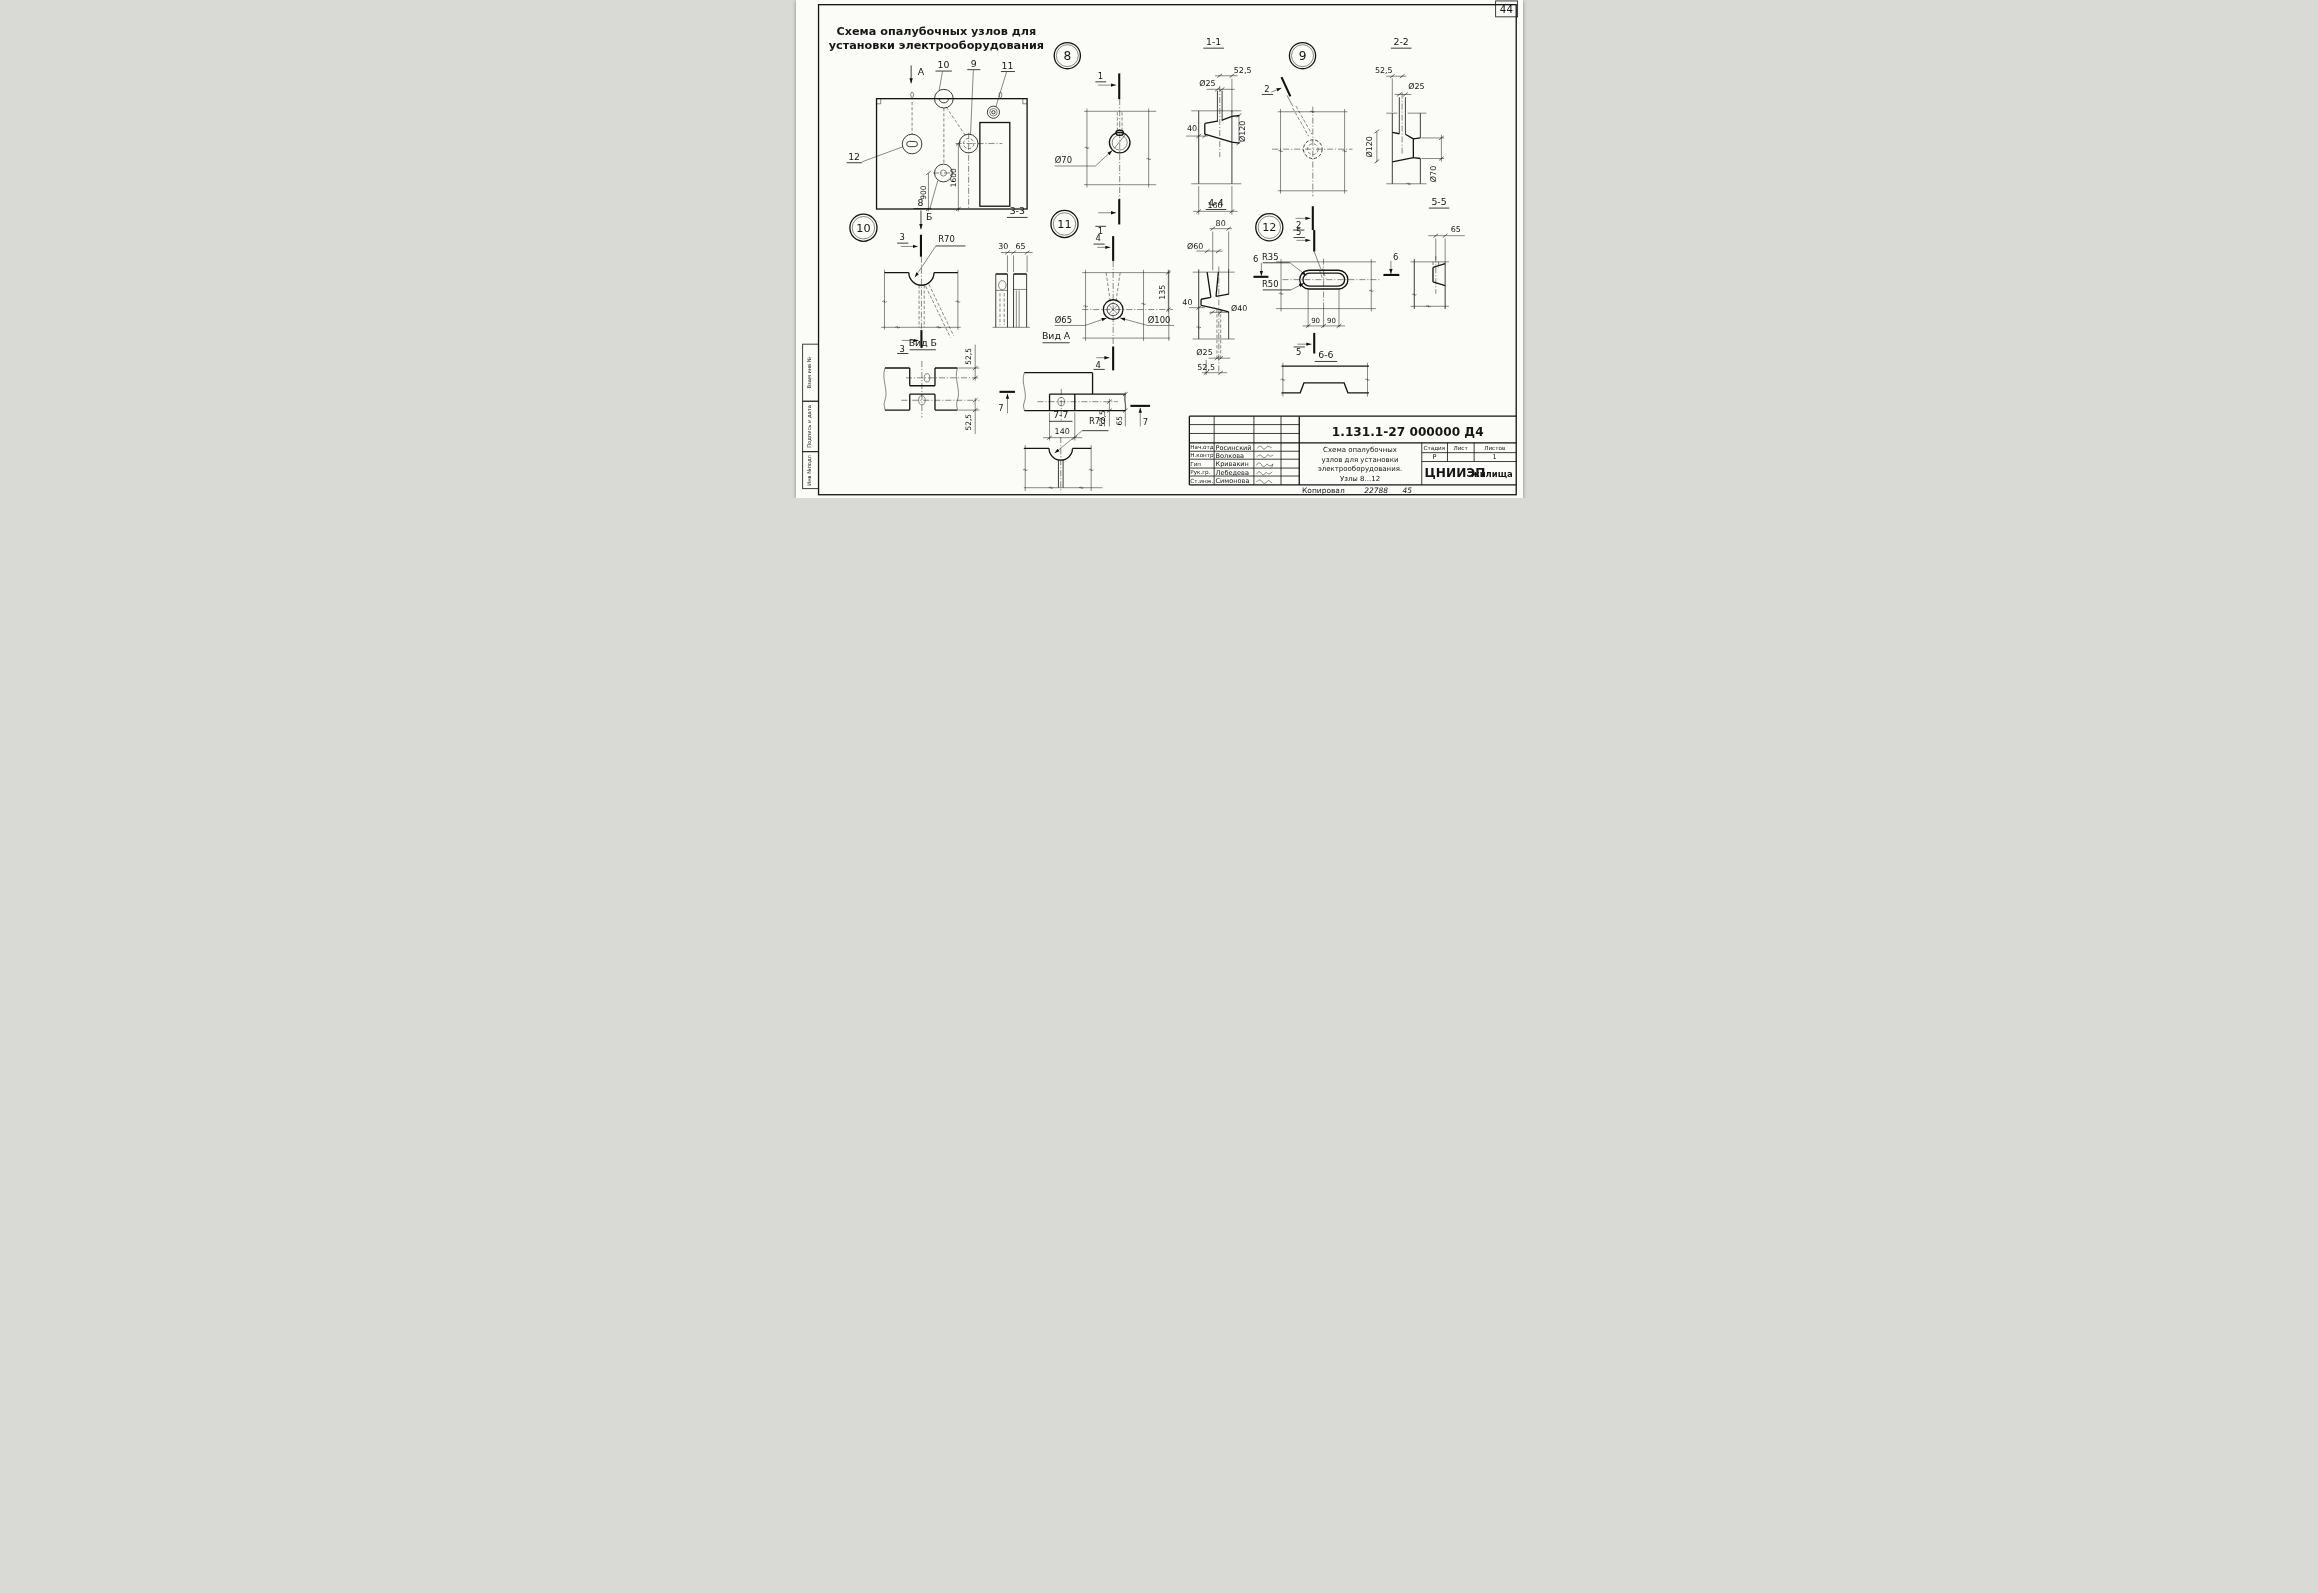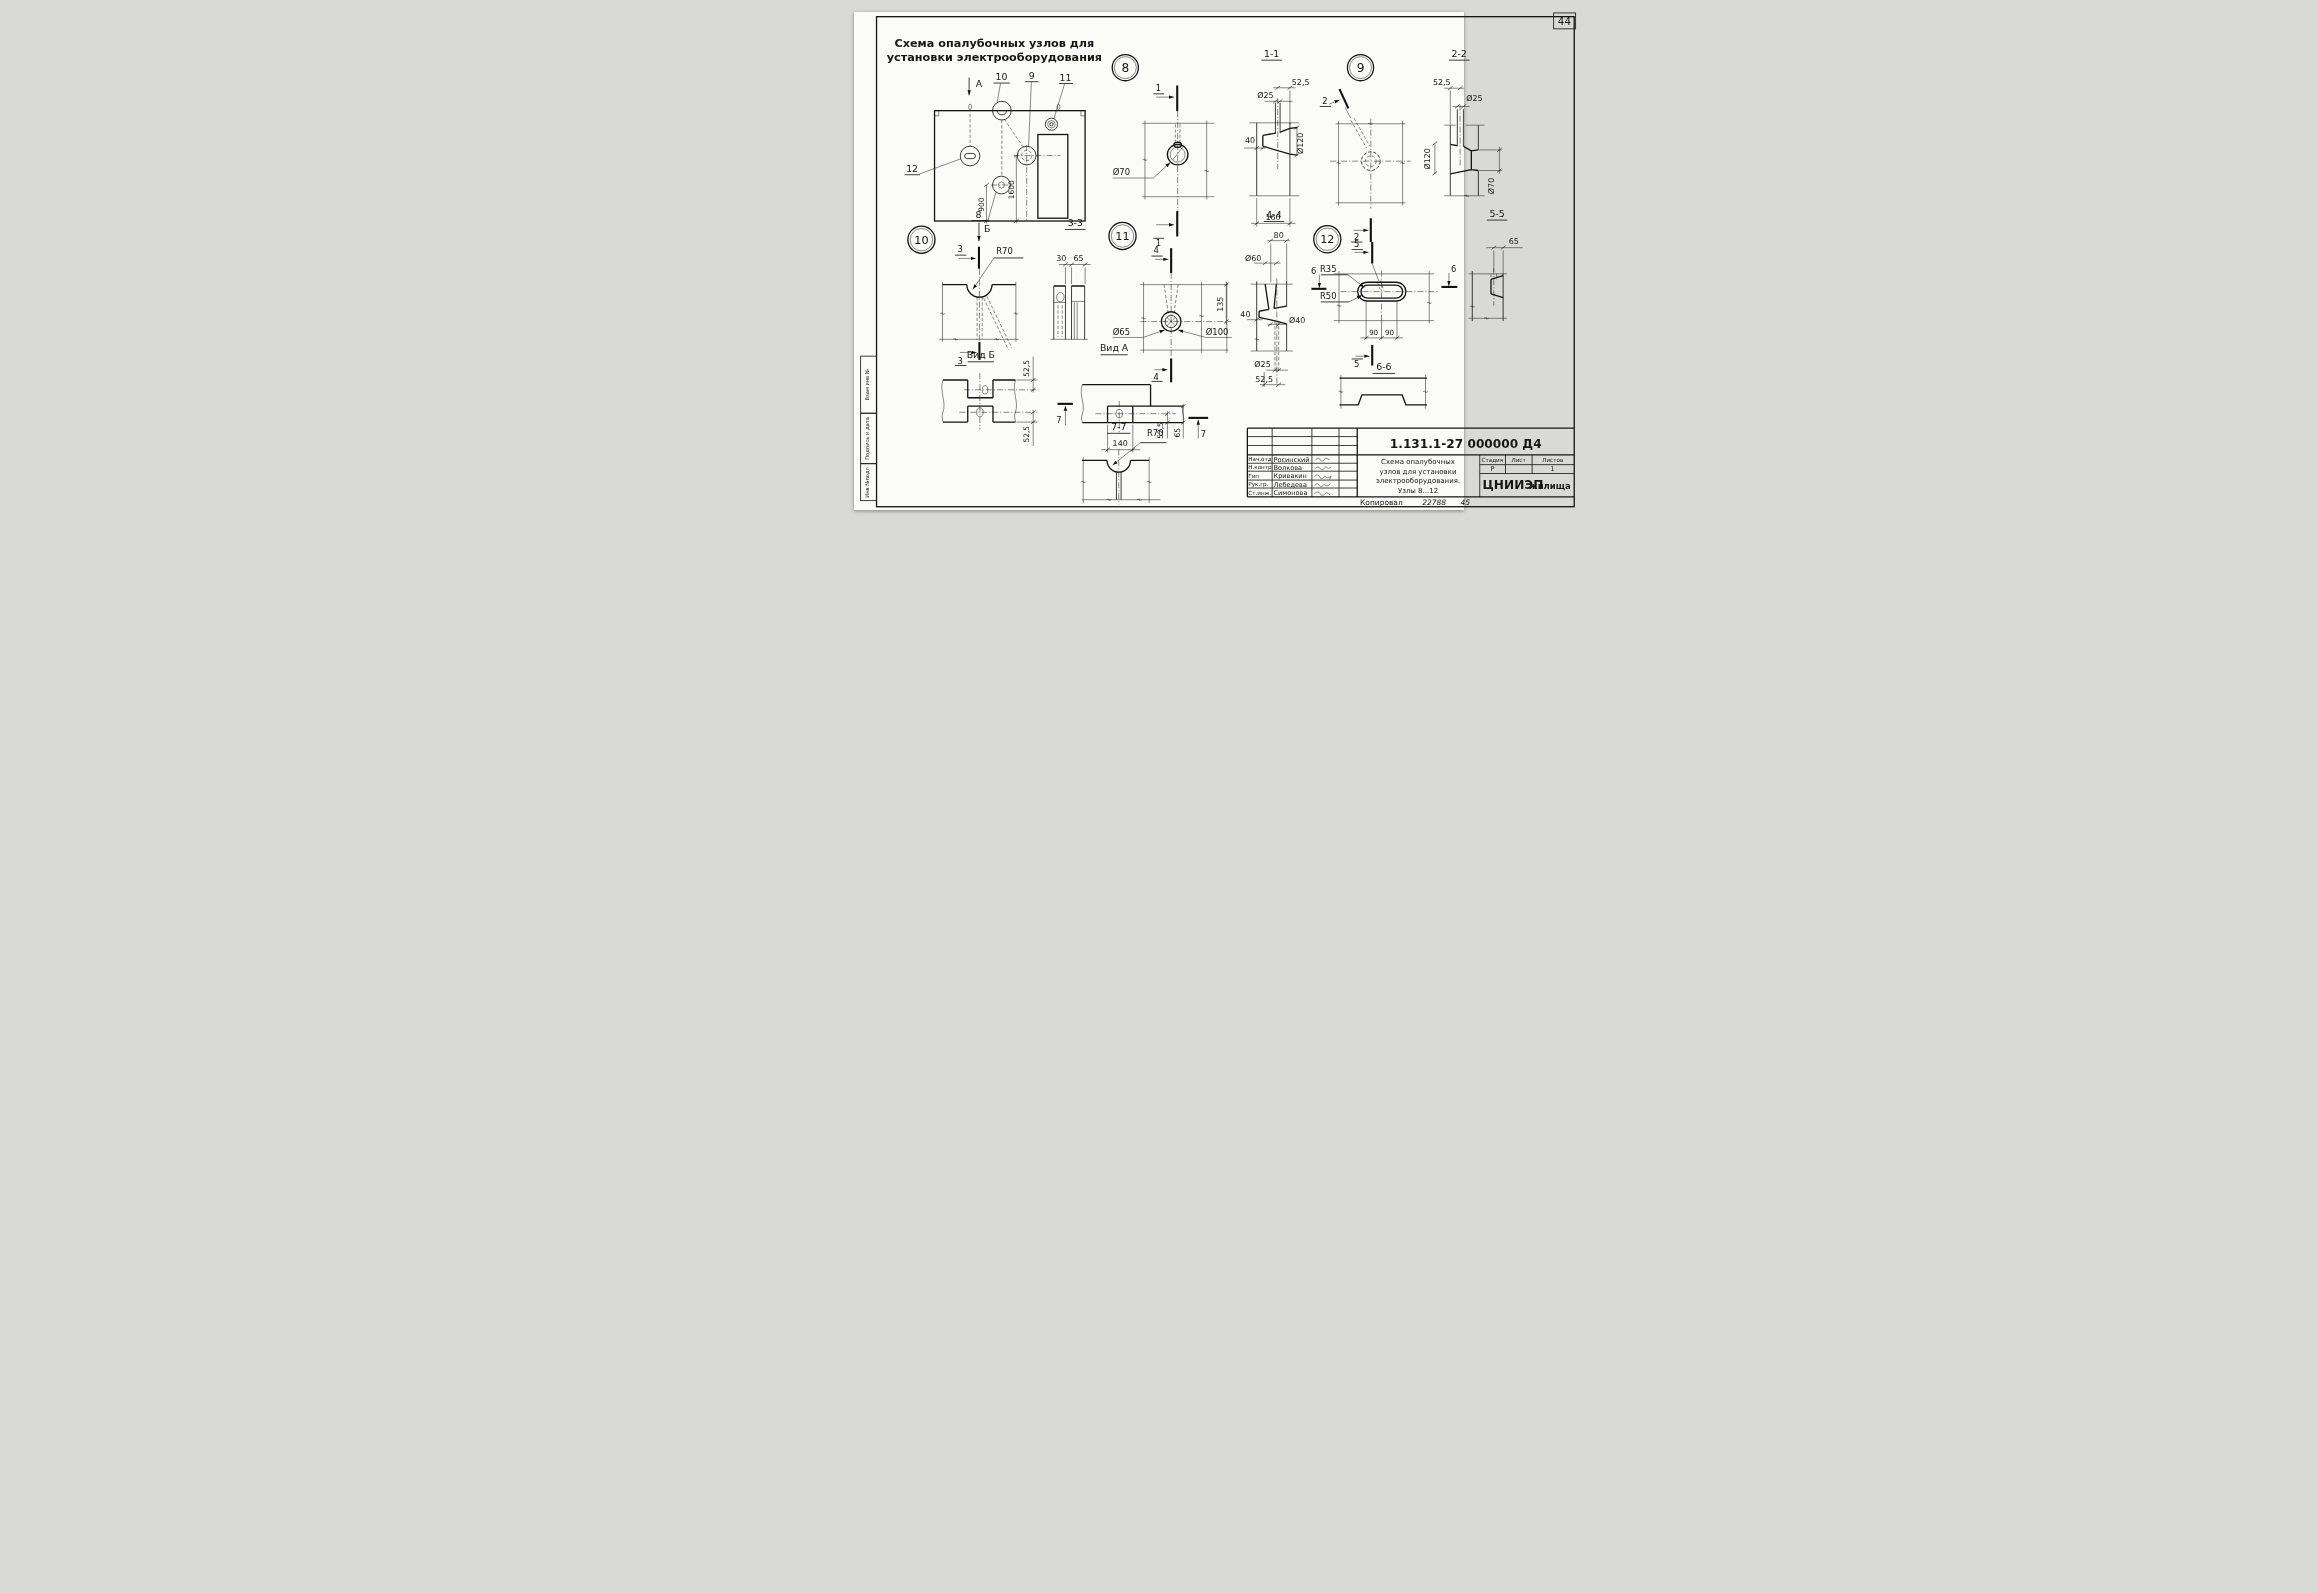--- a/index.html
+++ b/index.html
@@ -1,16 +1,16 @@
 <!DOCTYPE html>
 <html style="font-size:7.5px"><head>
 <meta charset="utf-8">
 <style>
   html,body{margin:0;padding:0;background:#d9d9d5;}
-  .sheet{position:relative;width:610px;height:498px;background:#fbfbf8;margin:12px auto;box-shadow:0 0.9px 3.7px rgba(0,0,0,.4);text-align:center;}
+  .sheet{position:relative;width:727px;height:498px;background:#fbfbf8;margin:0 auto;box-shadow:0 0.9px 3.7px rgba(0,0,0,.4);text-align:center;}
   svg{position:absolute;left:0;top:0;}
   svg text{font-family:"DejaVu Sans","Liberation Sans",sans-serif;fill:#161616;}
   .tn{stroke:#1a1a1a;stroke-width:1.1;fill:none}
   .md{stroke:#1a1a1a;stroke-width:1.8;fill:none}
   .tk{stroke:#141414;stroke-width:2.8;fill:none}
   .bar{stroke:#111;stroke-width:4.5;fill:none}
   .sl{stroke:#1a1a1a;stroke-width:1.4}
   .dsh{stroke-dasharray:7 4}
   .dd{stroke-dasharray:13 4 2.5 4}
   .s11{font-size:11px}.s12{font-size:12px}.s14{font-size:14px}

